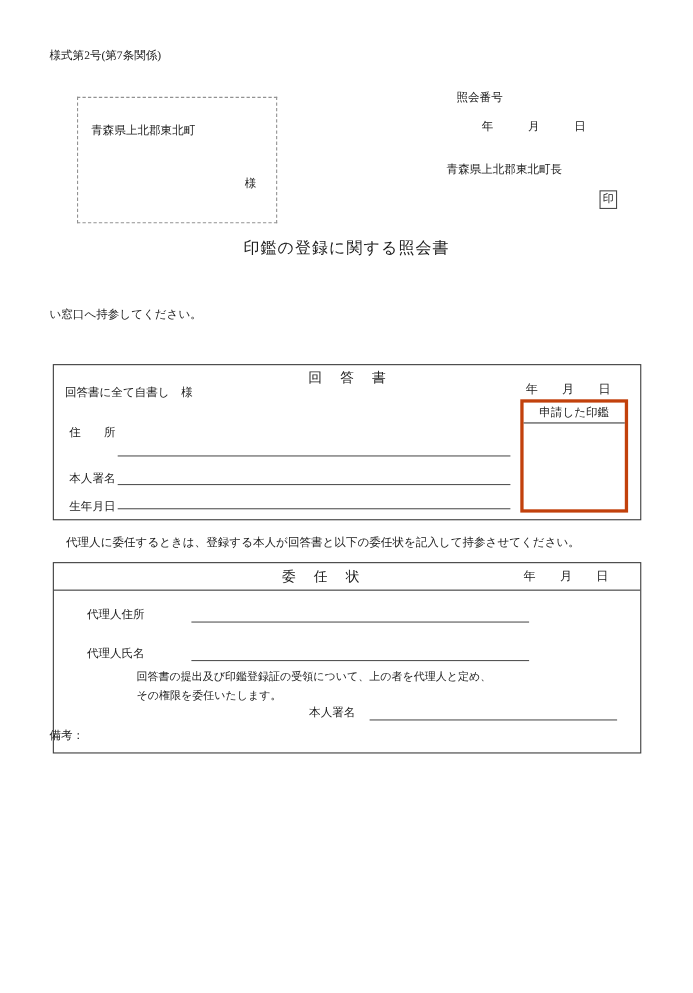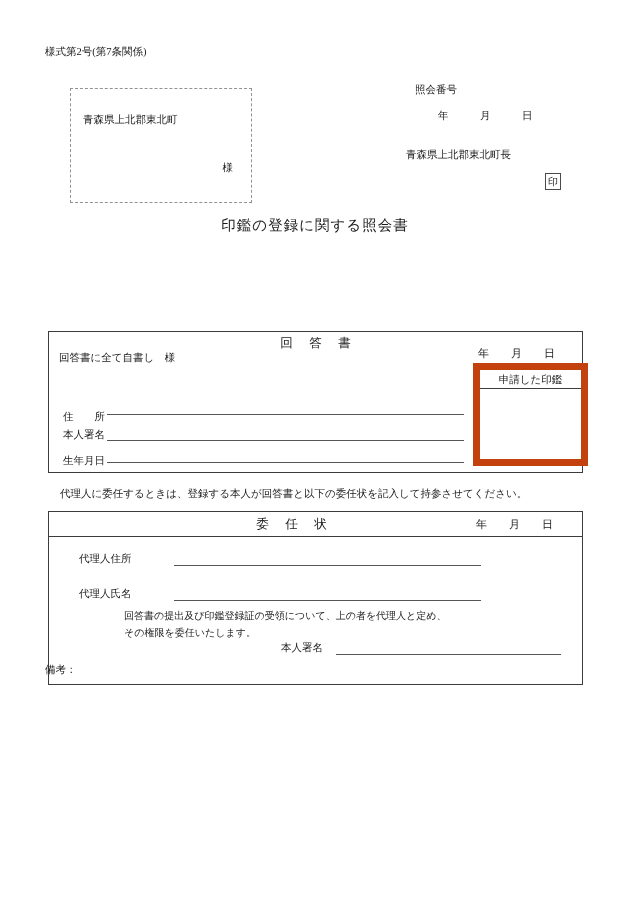--- a/index.html
+++ b/index.html
@@ -46,21 +46,21 @@
   .poa-box   { left:48px; top:511px; width:535px; height:174px; }
 
   .box-title {
     position:absolute; left:0; top:3px; width:535px; text-align:center;
     font-size:12.5px; letter-spacing:2px; white-space:nowrap;
   }
   .r-addressee { position:absolute; left:10px; top:19px; }
   .r-statement { position:absolute; left:22px; top:36px; }
   .r-date { position:absolute; left:429px; top:14px; font-size:11px; white-space:nowrap; }
 
-  .r-seal-box { position:absolute; left:424px; top:31px; width:115px; height:103px; border:7px solid #c2410c; }
+  .r-seal-box { position:absolute; left:424px; top:31px; width:98px; height:103px; border:3px solid #c2410c; }
   .r-seal-header { height:19px; line-height:19px; text-align:center; font-size:10.5px; border-bottom:1px solid #3c3c3c; white-space:nowrap; }
   .r-seal-area { width:100%; height:82px; }
 
   .f-label { position:absolute; font-size:10.5px; white-space:nowrap; }
   .f-line  { position:absolute; height:1px; border-bottom:1px solid #555; }
 
   
   .reply-box .f-label { left:14px; }
   .reply-box .f-line  { left:58px; width:357px; }
 
@@ -97,33 +97,34 @@
 </div>
 
 <div class="abs t inq-label">照会番号</div>
 <div class="abs t issuer-date">年　　　月　　　日</div>
 <div class="abs t mayor">青森県上北郡東北町長</div>
 <div class="abs seal-mark">印</div>
 
 <h1 class="abs main-title">印鑑の登録に関する照会書</h1>
 
 <div class="abs intro">
+  <div>い窓口へ持参してください。</div>
 </div>
 
 <div class="abs sec-box reply-box">
   <div class="box-title">回　答　書</div>
   <div class="t r-addressee">回答書に全て自書し　様</div>
   <div class="r-date">年　　月　　日</div>
 
   <div class="r-seal-box">
     <div class="r-seal-header">申請した印鑑</div>
     <div class="r-seal-area"></div>
   </div>
 
-  <div class="f-label" style="top:78px">住　　所</div>
+  <div class="f-label" style="top:54px">住　　所</div>
   <div class="f-line" style="top:82px"></div>
   <div class="f-label" style="top:96px">本人署名</div>
   <div class="f-line" style="top:108px"></div>
   <div class="f-label" style="top:122px">生年月日</div>
   <div class="f-line" style="top:130px"></div>
 </div>
 
 <div class="abs t proxy-note">代理人に委任するときは、登録する本人が回答書と以下の委任状を記入して持参させてください。</div>
 
 <div class="abs sec-box poa-box">

